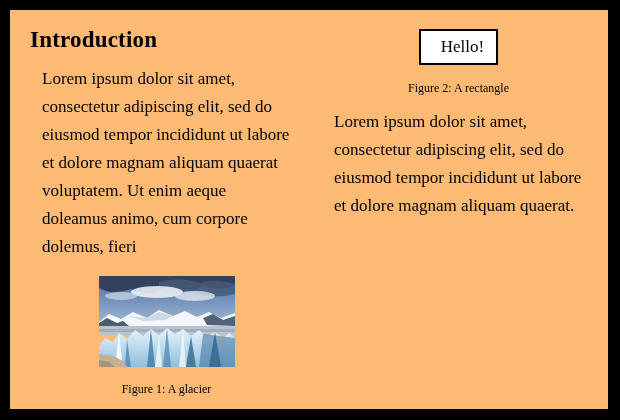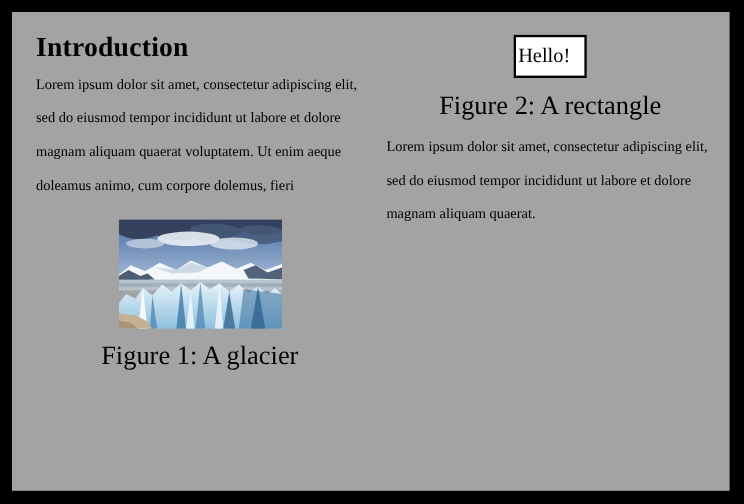--- a/index.html
+++ b/index.html
@@ -8,54 +8,54 @@
     background: #000000;
     position: relative;
     font-family: "Liberation Serif", "DejaVu Serif", serif;
     color: #000000;
     overflow: hidden;
   }
   .page {
     position: absolute;
     left: 10px; top: 10px;
     width: 598px; height: 399px;
-    background: #a3a3a3;
+    background: #fdba74;
     box-sizing: border-box;
     padding: 14px 13px 0 20px;
     display: flex;
     gap: 19px;
   }
   .col { width: 273px; box-sizing: border-box; }
   h1.heading {
     font-size: 23px;
     line-height: 27px;
     font-weight: bold;
     margin: 2px 0 3px 0;
     letter-spacing: 0.2px;
   }
   p.body-text {
-    font-size: 12px;
+    font-size: 17px;
     line-height: 28px;
-    margin: 0;
+    margin: 12px;
   }
   .col-right p.body-text.first { margin-top: 22px; }
   .col-right p.body-text.second { margin-top: 9px; }
   figure { margin: 0; text-align: center; }
   .figure1 { margin-top: 15px; text-align: center; }
   .figure1 svg { display: block; margin: 0 auto; }
   figcaption {
-    font-size: 22px;
+    font-size: 12px;
     line-height: 22px;
     margin-top: 11px;
   }
   .figure2 { margin-top: 5px; }
   .hello-box {
     display: inline-block;
     border: 2px solid #000000;
-    padding: 3px 12px 4px 2px;
+    padding: 3px 12px 4px 20px;
     font-size: 17px;
     line-height: 25px;
     background: #ffffff;
   }
   .figure2 figcaption { margin-top: 12px; }
 </style>
 </head>
 <body>
 
 <div class="page">

